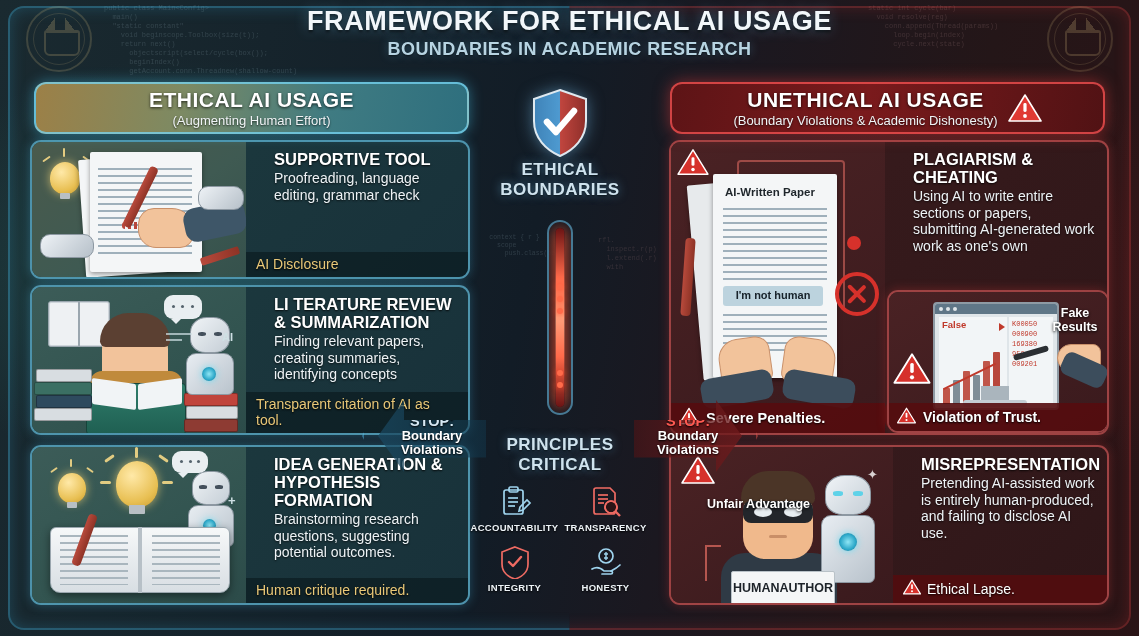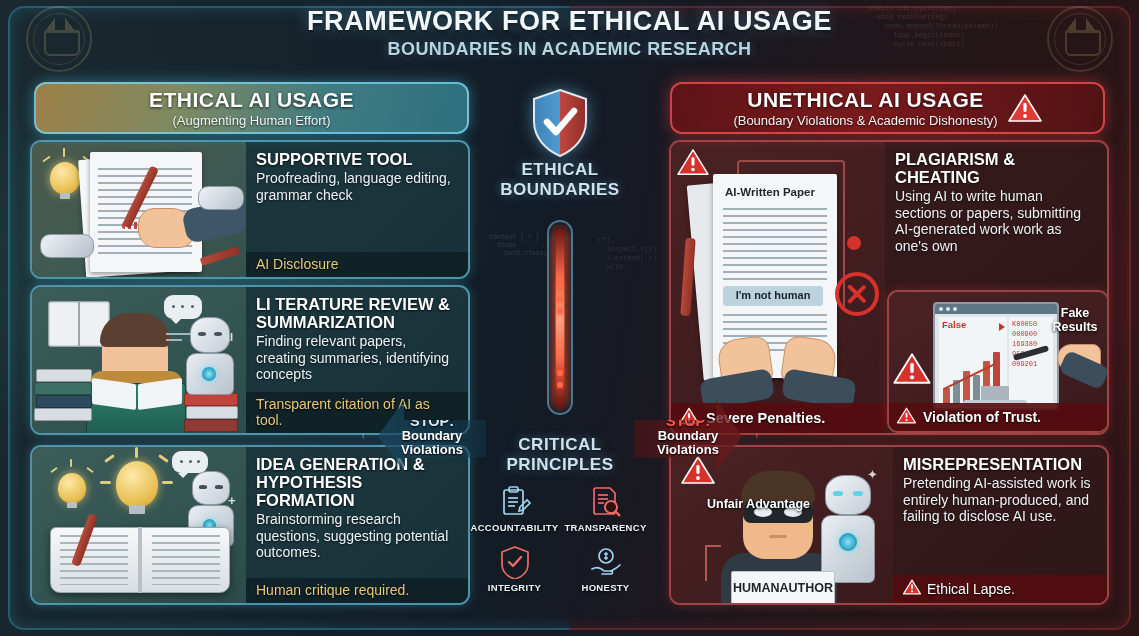--- a/index.html
+++ b/index.html
@@ -70,21 +70,21 @@
   .warn svg { display:block; }
 
   
   .card { position:absolute; display:flex; border-radius:11px; overflow:hidden; z-index:4; }
   .card.good { border:2px solid rgba(110,205,240,.62); box-shadow:0 0 11px rgba(70,190,235,.3);
     background:linear-gradient(135deg,#1d3b3f,#18313a); }
   .card.bad { border:2px solid rgba(230,95,95,.6); box-shadow:0 0 11px rgba(225,60,60,.3);
     background:linear-gradient(135deg,#3a1c1e,#2e1618); }
   .illus { position:relative; flex:0 0 auto; overflow:hidden; }
   .body { flex:1; position:relative; display:flex; flex-direction:column; min-width:0; }
-  .body .pad { padding:8px 10px 4px 10px; flex:1; }
+  .body .pad { padding:8px 10px 4px 28px; flex:1; }
   .ctitle { font-size:16.5px; font-weight:bold; color:#fff; line-height:18px;
     text-shadow:0 1px 2px rgba(0,0,0,.8); }
   .cdesc { font-size:14px; color:#eef3f6; line-height:16.5px; margin-top:2px;
     text-shadow:0 1px 2px rgba(0,0,0,.7); }
   .footer { padding:4px 10px 5px; font-size:14px; display:flex; align-items:center; gap:6px; }
   .footer.gold { color:#e9c878; background:rgba(8,20,24,.55); text-shadow:0 1px 2px #000; }
   .footer.red { color:#fff; background:rgba(85,12,14,.85); text-shadow:0 1px 2px #000; }
 
   
   .sc { position:absolute; inset:0; }
@@ -182,20 +182,28 @@
   .xcircle:before { transform:translate(-50%,-50%) rotate(45deg); }
   .xcircle:after  { transform:translate(-50%,-50%) rotate(-45deg); }
   .tag { position:absolute; font-size:12.5px; font-weight:bold; color:#fff; line-height:14px;
     text-shadow:0 1px 3px #000; text-align:center; }
 </style>
 </head>
 <body>
 
 <div id="stage">
 
+  <div class="codetex ct1">public class Main&lt;Config&gt;
+  main()
+  "static constant"
+    void beginscope.Toolbox(size(t));
+    return next()
+      objectscript(select/cycle(box());
+      beginIndex()
+      getAccount.conn.Threadnew(shallow-count)</div>
   <div class="codetex ct2">static int cycle(bar)
   void resolve(reg)
     conn.append(Thread(params))
       loop.begin(index)
       cycle.next(state)</div>
   <div class="codetex ct3">context { r }
   scope
     push.class(bean)</div>
   <div class="codetex ct4">rfl.
   inspect.r(p)
@@ -413,22 +421,22 @@
 
     <div class="stoparrow stopR">
       <div class="stoptxt">
         <span class="lead">STOP:</span>
         <span>Boundary</span><br>
         <span>Violations</span>
       </div>
     </div>
 
     <div class="cp">
+      <div class="t">PRINCIPLES</div>
       <div class="t">CRITICAL</div>
-      <div class="t">PRINCIPLES</div>
     </div>
 
     <div class="pgrid">
       <div class="pitem">
         <span>
           <svg width="34" height="34" viewBox="0 0 34 34" fill="none" stroke="#9fd4ee" stroke-width="1.7">
             <rect x="6" y="5" width="19" height="24" rx="2"></rect>
               <rect x="11" y="2" width="9" height="5" rx="1.4"></rect>
             <line x1="10" y1="13" x2="20" y2="13"></line>
               <line x1="10" y1="17" x2="20" y2="17"></line>
@@ -509,21 +517,21 @@
               <rect x="15.4" y="10" width="3.2" height="9" rx="1.4" fill="#fff"></rect>
               <circle cx="17" cy="23" r="1.9" fill="#fff"></circle>
             </svg>
         </span>
         <span style="font-size:14.5px; font-weight:bold; color:#fff; text-shadow:0 1px 2px #000;">Severe Penalties.</span>
       </div>
     </div>
     <div class="body">
       <div class="pad">
         <div class="ctitle">PLAGIARISM &amp; CHEATING</div>
-        <div class="cdesc">Using AI to write human sections or papers, submitting AI-generated work work as one's own</div>
+        <div class="cdesc">Using AI to write entire sections or papers, submitting AI-generated work work as one's own</div>
       </div>
       <div class="footer red" style="margin:0 4px 4px 0; border-radius:8px;">
         <span>
           <svg width="18" height="16" viewBox="0 0 34 30">
               <path d="M17 2 L33 28 L1 28 Z" fill="#d6312b" stroke="#fff" stroke-width="2.2" stroke-linejoin="round"></path>
               <rect x="15.4" y="10" width="3.2" height="9" rx="1.4" fill="#fff"></rect>
               <circle cx="17" cy="23" r="1.9" fill="#fff"></circle>
             </svg>
         </span>
         <span>Severe Penalties.</span>

